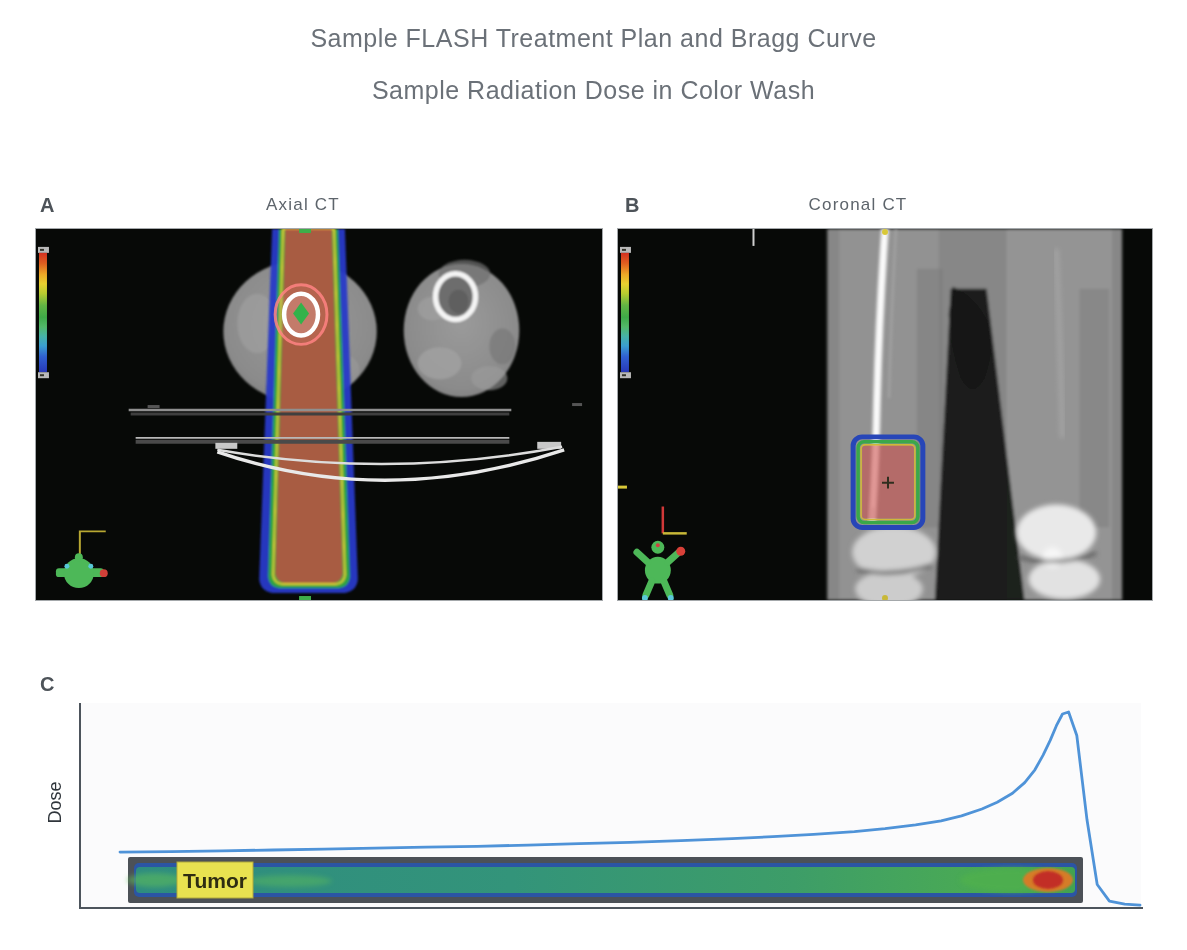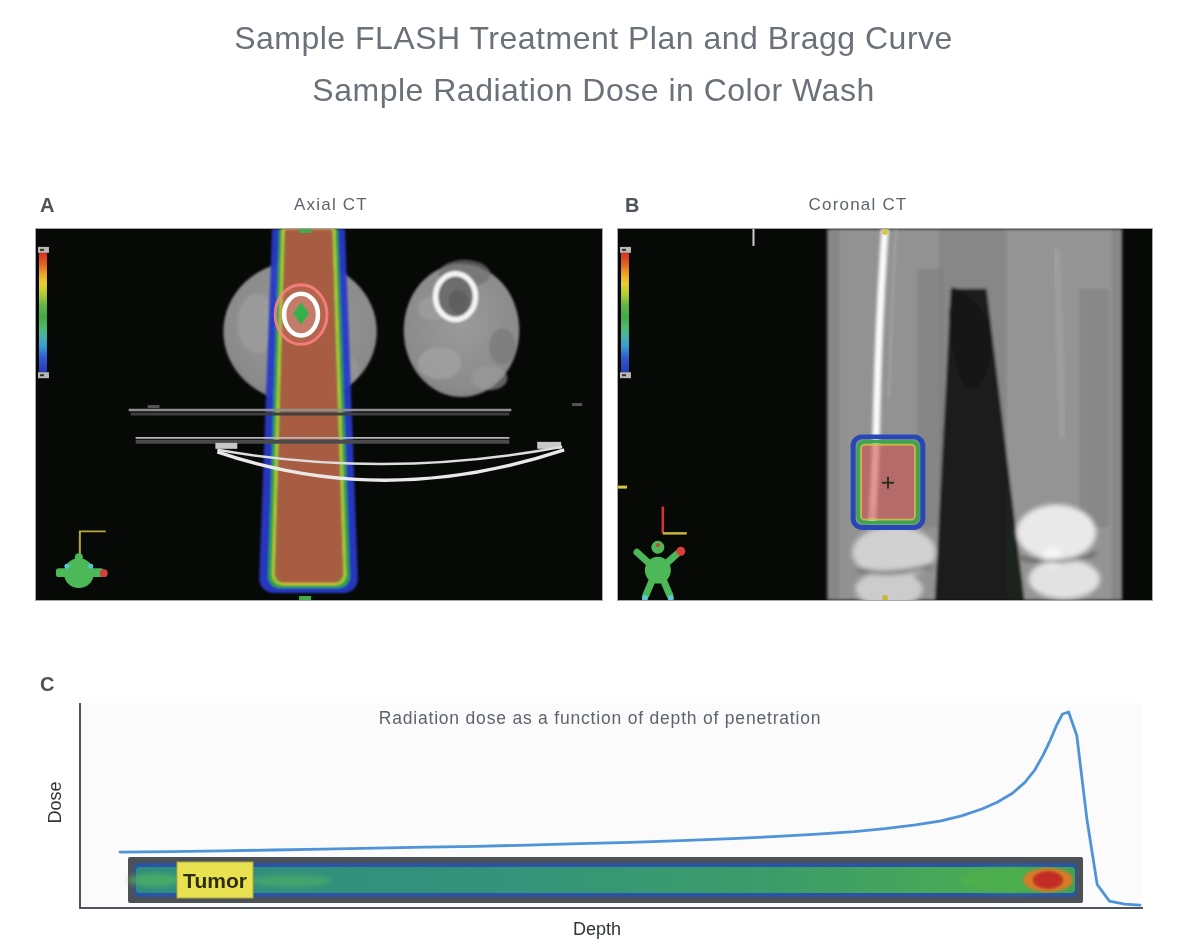--- a/index.html
+++ b/index.html
@@ -2,21 +2,21 @@
 <html><head>
 <meta charset="utf-8">
 <style>
   html,body{margin:0;padding:0;background:#ffffff;}
   .figure{
     position:relative;width:1187px;height:950px;background:#ffffff;
     font-family:"Liberation Sans", sans-serif;overflow:hidden;
   }
   .fig-title{
     position:absolute;top:12px;left:0;width:1187px;text-align:center;
-    color:#6b7178;font-size:32px;line-height:52px;font-weight:400;letter-spacing:.5px;
+    color:#6b7178;font-size:25px;line-height:52px;font-weight:400;letter-spacing:.5px;
   }
   .panel-label{
     position:absolute;color:#4d5359;font-size:20px;font-weight:700;
   }
   .panel-title{
     position:absolute;color:#5d646b;font-size:17px;letter-spacing:1.2px;text-align:center;
   }
   .ct-canvas{
     position:absolute;background:#070907;border:1px solid #a4a8ab;box-sizing:border-box;
   }
@@ -33,21 +33,21 @@
     position:absolute;left:247px;top:919px;width:700px;text-align:center;
     color:#2f353b;font-size:18px;
   }
   .ylabel{
     position:absolute;left:-10px;top:792px;width:130px;text-align:center;
     color:#2f353b;font-size:18px;transform:rotate(-90deg);
   }
   .label-a{left:40px;top:194px;}
   .label-b{left:625px;top:194px;}
   .label-c{left:40px;top:673px;}
-  .title-a{left:47px;top:195px;width:568px;}
+  .title-a{left:19px;top:195px;width:568px;}
   .title-b{left:590px;top:195px;width:536px;}
 </style>
 </head>
 <body>
 
 <div class="figure">
 
   <div class="fig-title">
     <div>Sample FLASH Treatment Plan and Bragg Curve</div>
     <div>Sample Radiation Dose in Color Wash</div>
@@ -293,17 +293,15 @@
         <rect x="177" y="202" width="76" height="36" fill="#e8e250" stroke="#b0aa3c" stroke-width="1"></rect>
         <text x="215" y="228" text-anchor="middle" font-family="Liberation Sans, sans-serif" font-size="21" font-weight="700" fill="#2e2d12">Tumor</text>
       </g>
 
       <path id="bragg-path" d="M120.0,192.1 L171.0,191.6 L222.0,190.8 L273.0,190.0 L324.0,189.2 L375.0,188.2 L426.0,187.2 L477.0,186.3 L528.0,185.1 L579.0,183.7 L630.0,182.3 L681.0,180.6 L732.0,178.6 L772.8,176.7 L813.6,174.3 L854.4,171.6 L885.0,168.6 L915.6,164.9 L941.1,160.8 L961.5,155.9 L981.9,149.0 L997.2,142.2 L1012.5,133.3 L1024.7,122.6 L1034.9,109.8 L1043.1,95.1 L1050.2,80.4 L1056.4,65.7 L1062.5,54.0 L1068.6,52.0 L1076.8,75.5 L1087.0,159.8 L1097.2,224.5 L1109.4,241.1 L1124.7,244.1 L1140.0,245.1" fill="none" stroke="#4f93d8" stroke-width="2.8" stroke-linejoin="round" stroke-linecap="round"></path>
 
       <path d="M80,43 L80,248 L1143,248" fill="none" stroke="#4d545c" stroke-width="2"></path>
     </svg>
   </div>
 
-  <div class="chart-title">Radiation dose as a function of depth of penetration</div>
   <div class="ylabel">Dose</div>
-  <div class="xlabel">Depth</div>
 
 </div>
 
 </body></html>

